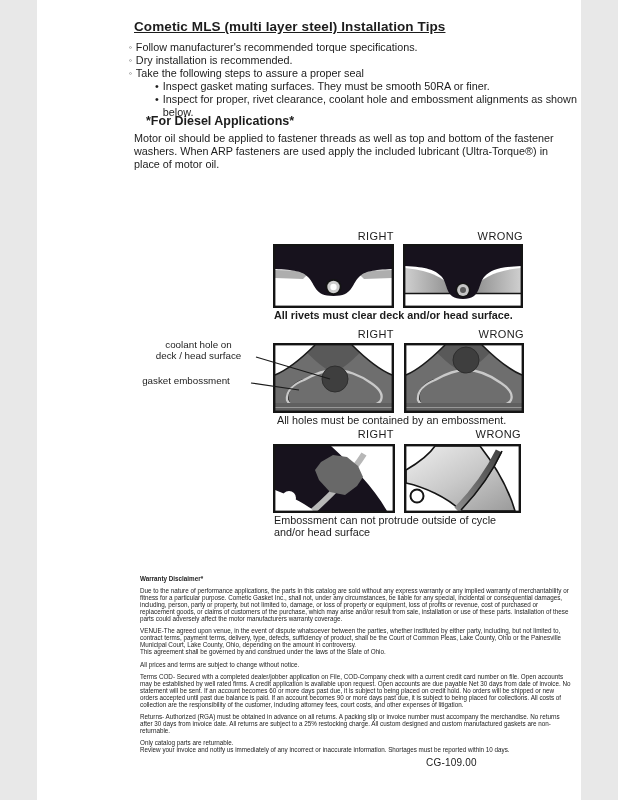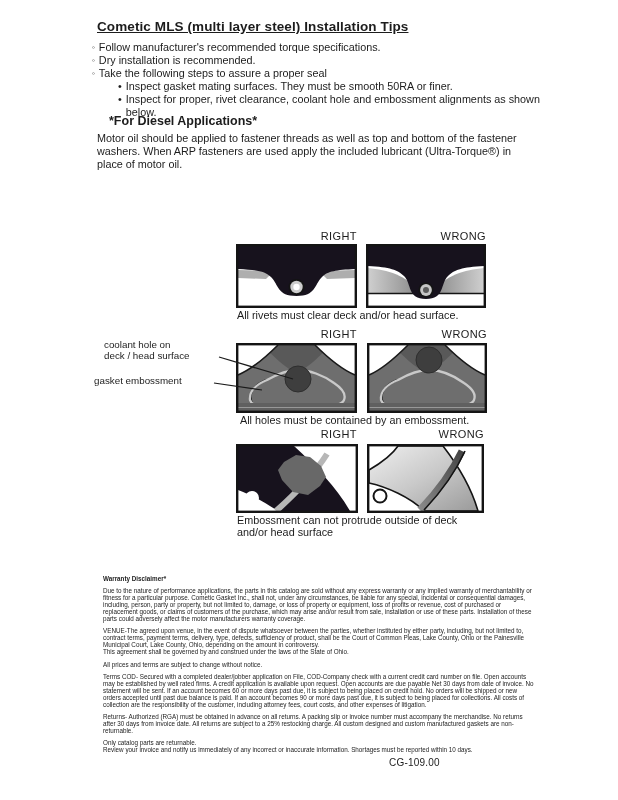--- a/index.html
+++ b/index.html
@@ -1,17 +1,17 @@
 <!DOCTYPE html>
 <html><head>
 <meta charset="utf-8">
 <style>
   html,body { margin:0; padding:0; background:#e8e8e8; }
   .page {
-    position:relative; width:618px; height:800px; margin:0 auto;
+    position:relative; width:544px; height:800px; margin:0 auto;
     background:#ffffff; overflow:hidden;
     font-family:"Liberation Sans", sans-serif; color:#1c1c1c;
   }
   .abs { position:absolute; }
 
   .title {
     left:97px; top:19px; font-size:13.5px; font-weight:bold;
     text-decoration:underline; letter-spacing:0.1px;
   }
 
@@ -28,21 +28,21 @@
   .note { top:206px; }
 
   .dlabel { font-size:11px; text-align:right; letter-spacing:0.4px; }
   .dlabel.r1 { top:230px; } .dlabel.r2 { top:328px; } .dlabel.r3 { top:428px; }
   .dlabel.colL { left:236px; width:121px; }
   .dlabel.colR { left:366px; width:120px; }
 
   .panel { display:block; }
   .caption { font-size:10.8px; line-height:11.5px; }
 
-  .side-label { font-size:9.8px; line-height:11px; text-align:left; white-space:pre-line; }
+  .side-label { font-size:9.8px; line-height:11px; text-align:center; white-space:pre-line; }
   .sl1 { left:104px; top:339px; width:115px; }
   .sl2 { left:94px; top:375px; width:110px; }
 
   .legal { left:103px; top:576px; width:433px; font-size:6.3px; line-height:6.9px; }
   .legal-h { font-weight:bold; margin:0 0 5px 0; }
   .legal p { margin:0 0 5.5px 0; white-space:pre-line; }
 
   .footer-code { left:389px; top:757px; font-size:10px; letter-spacing:0.2px; }
 </style>
 </head>
@@ -107,21 +107,21 @@
     <path d="M2,24 C22,26 40,31 52,47 L52,49 L2,49 Z" fill="url(#gL)"></path>
     <path d="M118,24 C98,26 80,31 68,47 L68,49 L118,49 Z" fill="url(#gR)"></path>
     <line x1="2" y1="49.5" x2="118" y2="49.5" stroke="#141414" stroke-width="1.4"></line>
     <path d="M2,2 H118 V22 C96,23 88,26 82,32 C74,40 79,55 60,55 C41,55 46,40 38,32 C32,26 24,23 2,22 Z" fill="#17121d"></path>
     <circle cx="60" cy="46" r="7.6" fill="#141414"></circle>
     <circle cx="60" cy="46" r="5.9" fill="#c6c6c6"></circle>
     <circle cx="60" cy="46" r="3" fill="#5a5a5a"></circle>
     <rect x="1.2" y="1.2" width="117.6" height="61.6" fill="none" stroke="#141414" stroke-width="2.4"></rect>
   </svg>
 
-  <div class="abs caption" style="left:237px; top:310px;">All rivets must clear deck and/or head surface.</div>
+  <div class="abs caption" style="left:237px; top:310px;font-weight:bold;">All rivets must clear deck and/or head surface.</div>
 
   <div class="abs dlabel r2 colL">RIGHT</div>
   <div class="abs dlabel r2" style="left:367px; width:120px;">WRONG</div>
 
   <div class="abs side-label sl1">coolant hole on
 deck / head surface</div>
   <div class="abs side-label sl2">gasket embossment</div>
 
   <svg class="abs panel" style="left:236px; top:343px;" width="121" height="70" viewBox="0 0 121 70">
     <rect x="0" y="0" width="121" height="70" fill="#6e6e6e"></rect>
@@ -185,21 +185,21 @@
       </linearGradient>
     </defs>
     <rect x="0" y="0" width="117" height="69" fill="#ffffff"></rect>
     <path d="M31,2 L76,2 C93,24 105,46 111,67 L57,67 C43,53 20,43 2,39 L2,26 C14,19 25,11 31,2 Z" fill="url(#g3)" stroke="#141414" stroke-width="1.6"></path>
     <path d="M53,66 C71,47 85,28 95,7" fill="none" stroke="url(#g4)" stroke-width="7"></path>
     <path d="M57,66 C75,47 89,27 98,7" fill="none" stroke="#141414" stroke-width="1.6"></path>
     <circle cx="13" cy="52" r="6.5" fill="#ffffff" stroke="#141414" stroke-width="2"></circle>
     <rect x="1.2" y="1.2" width="114.6" height="66.6" fill="none" stroke="#141414" stroke-width="2.4"></rect>
   </svg>
 
-  <div class="abs caption" style="left:237px; top:515px; white-space:pre-line;">Embossment can not protrude outside of deck
+  <div class="abs caption" style="left:237px; top:515px; white-space:pre-line;">Embossment can not protrude outside of cycle
 and/or head surface</div>
 
   <div class="abs legal">
     <p class="legal-h">Warranty Disclaimer*</p>
     <p>Due to the nature of performance applications, the parts in this catalog are sold without any express warranty or any implied warranty of merchantability or fitness for a particular purpose.  Cometic Gasket Inc., shall not, under any circumstances, be liable for any special, incidental or consequential damages, including, person, party or property, but not limited to, damage, or loss of property or equipment, loss of profits or revenue, cost of purchased or replacement goods, or claims of customers of the purchase, which may arise and/or result from sale, installation or use of these parts.  Installation of these parts could adversely affect the motor manufacturers warranty coverage.</p>
     <p>VENUE-The agreed upon venue, in the event of dispute whatsoever between the parties, whether instituted by either party, including, but not limited to, contract terms, payment terms, delivery, type, defects, sufficiency of product, shall be the Court of Common Pleas, Lake County, Ohio or the Painesville Municipal Court, Lake County, Ohio, depending on the amount in controversy.
 This agreement shall be governed by and construed under the laws of the State of Ohio.</p>
     <p>All prices and terms are subject to change without notice.</p>
     <p>Terms COD- Secured with a completed dealer/jobber application on File, COD-Company check with a current credit card number on file.  Open accounts may be established by well rated firms.  A credit application is available upon request.  Open accounts are due payable Net 30 days from date of invoice.  No statement will be sent.  If an account becomes 60 or more days past due, it is subject to being placed on credit hold.  No orders will be shipped or new orders accepted until past due balance is paid.  If an account becomes 90 or more days past due, it is subject to being placed for collections.  All costs of collection are the responsibility of the customer, including attorney fees, court costs, and other expenses of litigation.</p>
     <p>Returns- Authorized (RGA) must be obtained in advance on all returns.  A packing slip or invoice number must accompany the merchandise.  No returns after 30 days from invoice date.  All returns are subject to a 25% restocking charge.  All custom designed and custom manufactured gaskets are non-returnable.</p>

